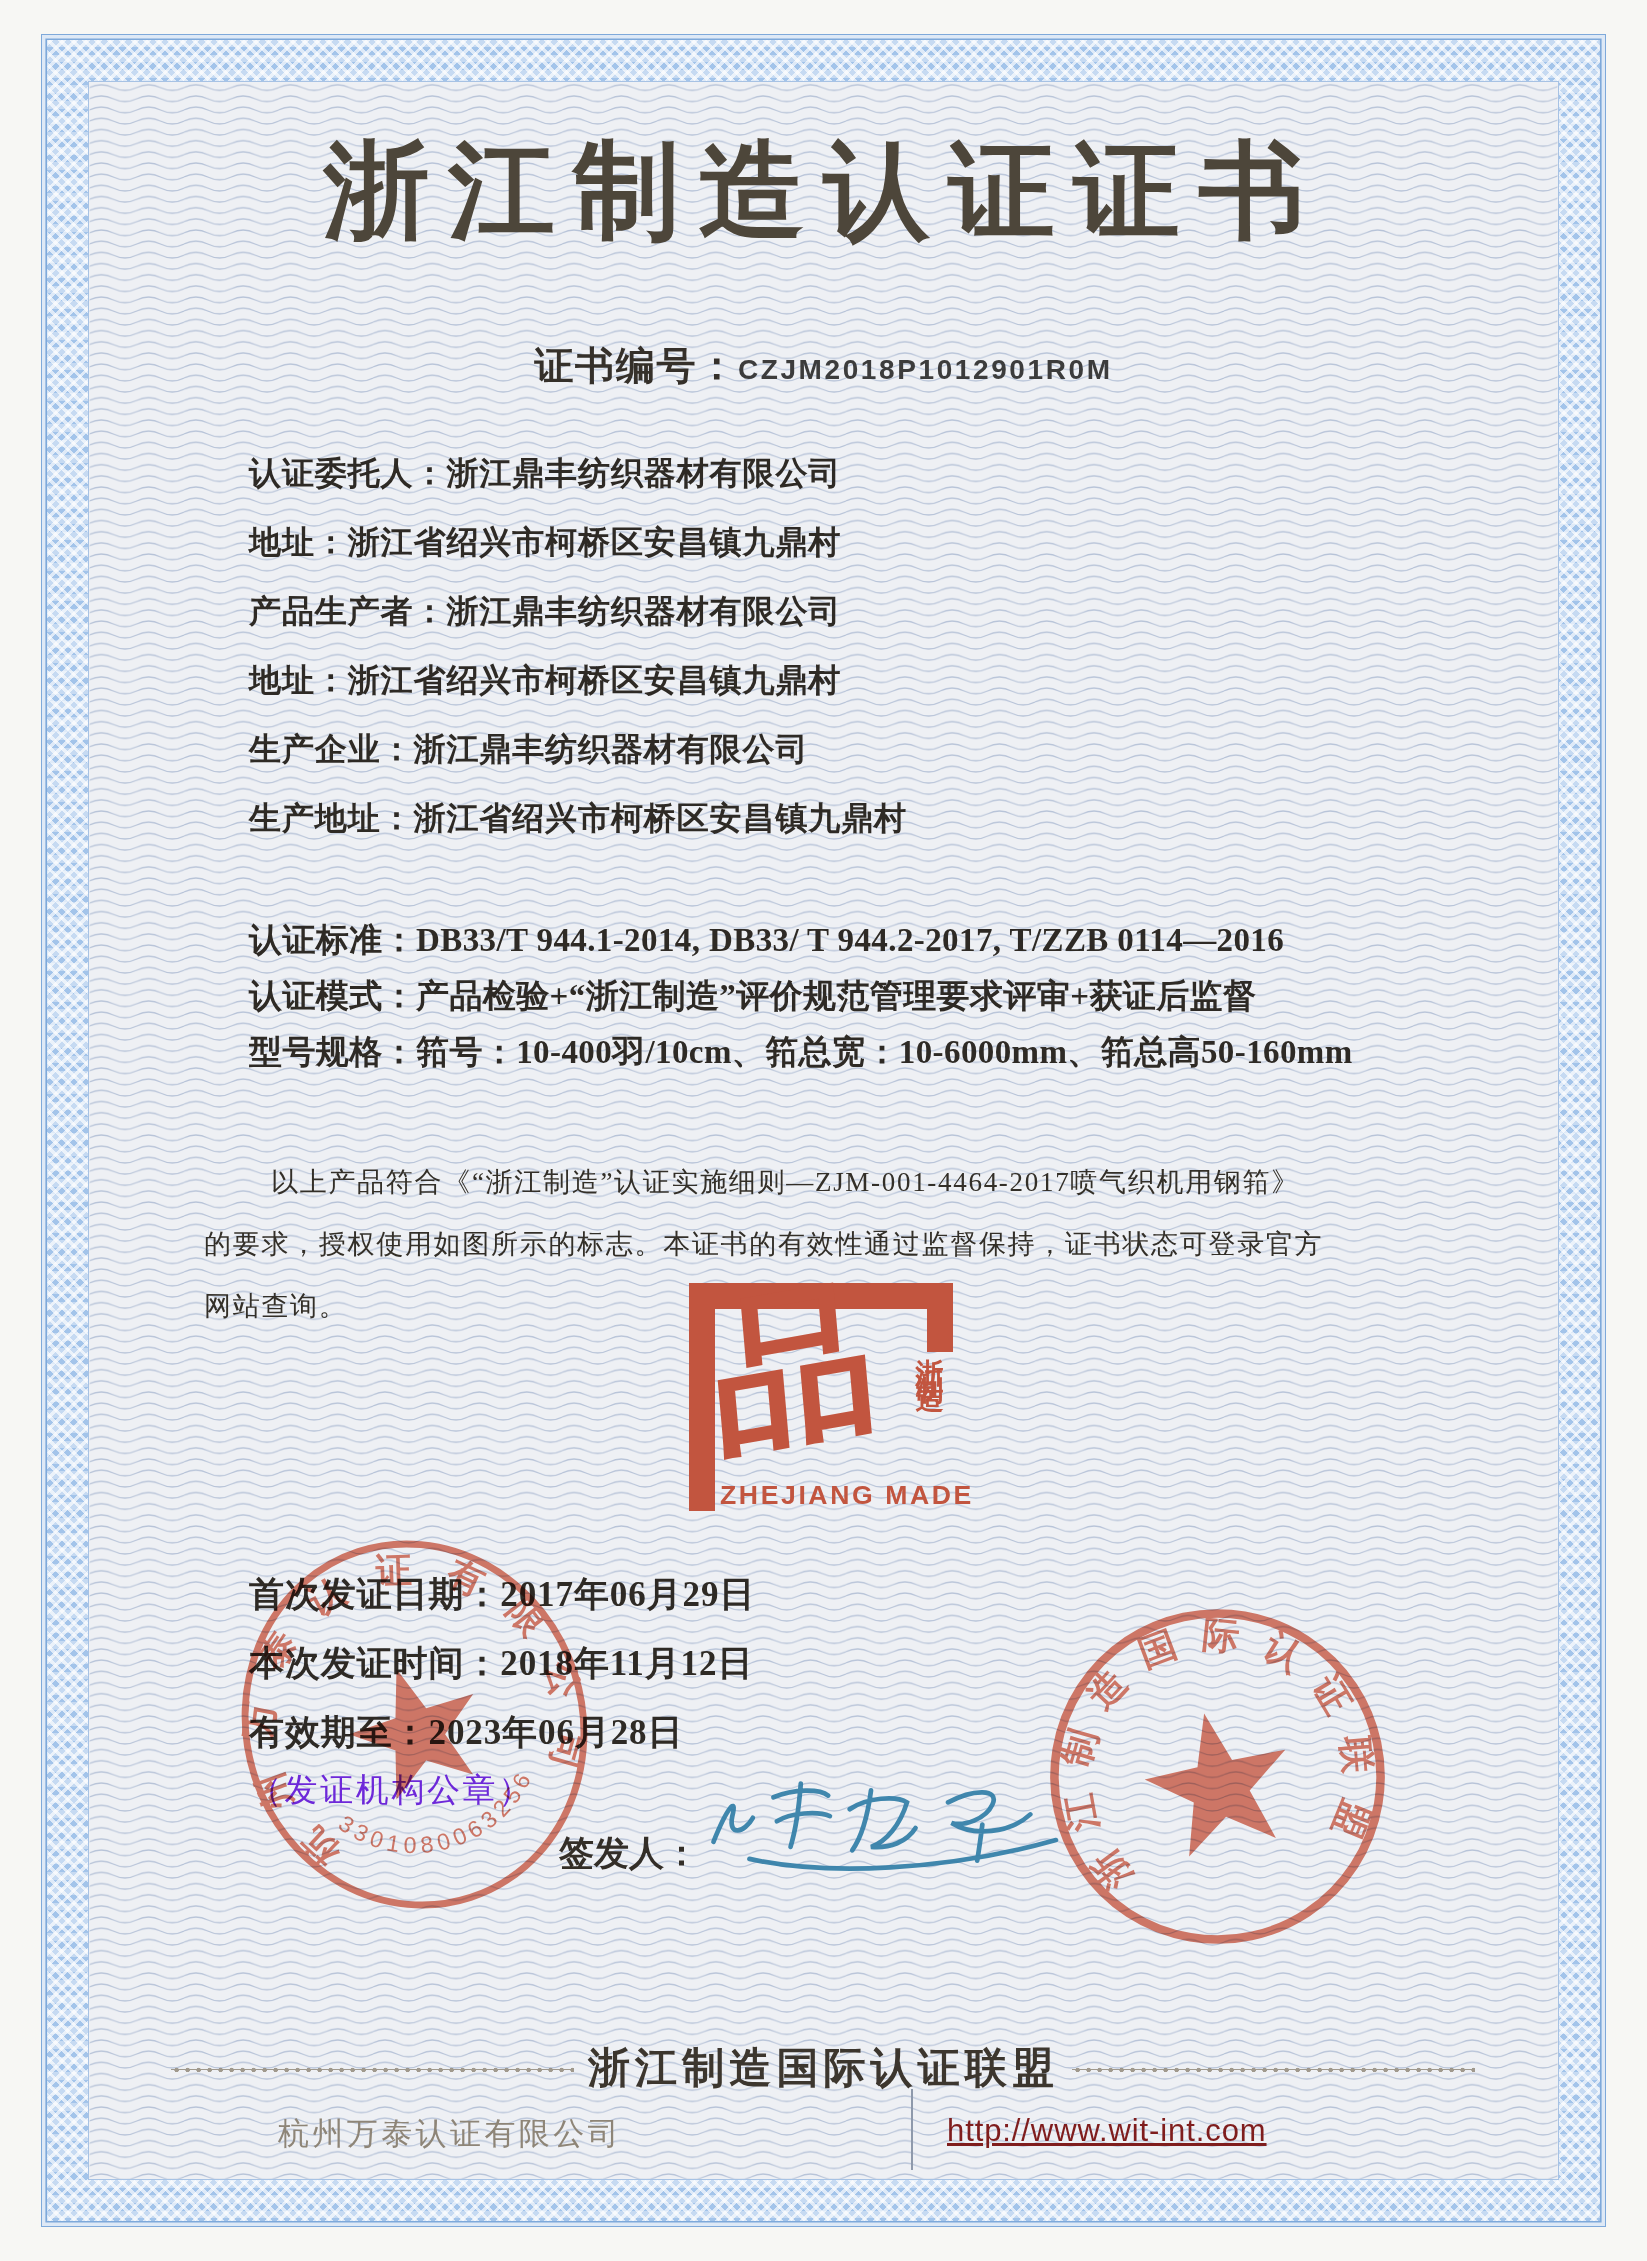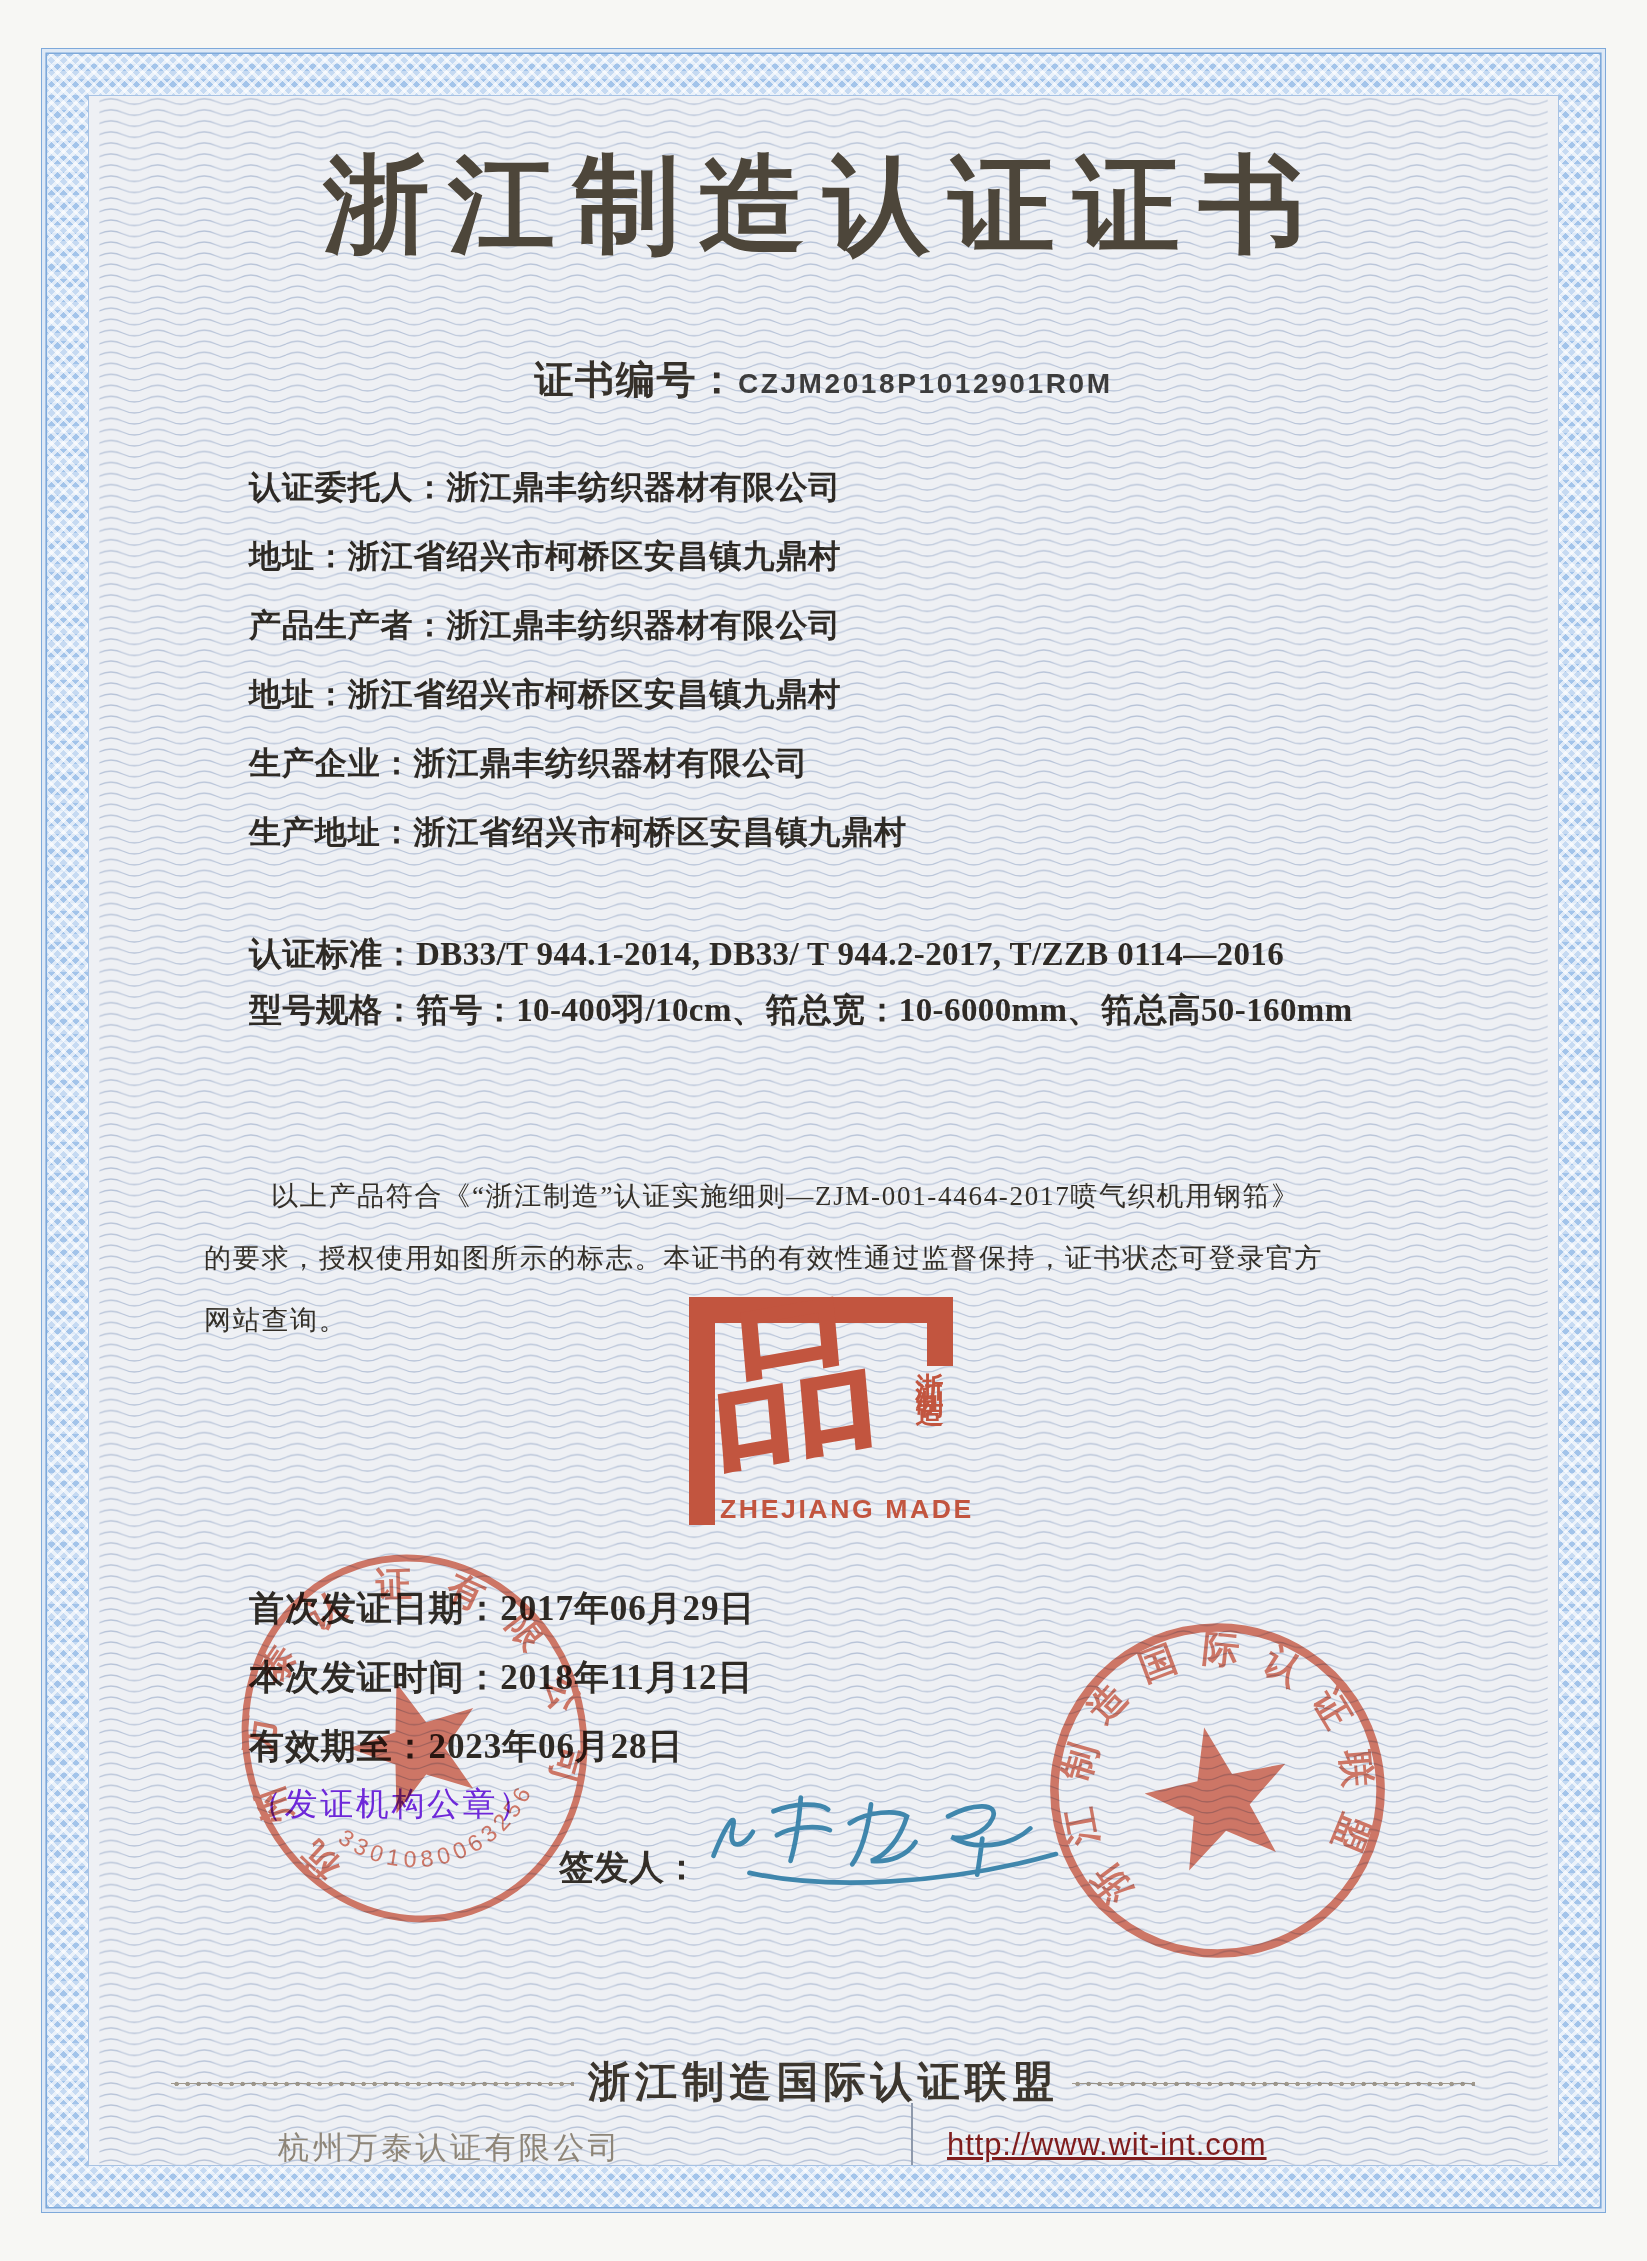--- a/index.html
+++ b/index.html
@@ -1,18 +1,18 @@
 <!DOCTYPE html>
 <html style="font-size:13.7px"><head>
 <meta charset="utf-8">
 <style>
   html,body { margin:0; padding:0; background:#e9e9e7; }
   .page {
     position:relative; width:1647px; height:2261px; box-sizing:border-box;
-    background:#f7f7f4; padding:48px 41px;
+    background:#f7f7f4; padding:34px 41px;
     font-family:"Liberation Serif", serif;
   }
   .frame {
     position:relative; width:100%; height:100%; box-sizing:border-box; padding:46px;
     border:1.7px solid #7ea9da;
     box-shadow: inset 0 0 0 3.4px rgba(255,255,255,.75), inset 0 0 0 5.1px #7ea9da;
     background:
       repeating-linear-gradient(135deg, rgba(255,255,255,.65) 0 3.4px, rgba(255,255,255,0) 3.4px 8.6px),
       repeating-linear-gradient(45deg, rgba(255,255,255,.65) 0 3.4px, rgba(255,255,255,0) 3.4px 8.6px),
       repeating-linear-gradient(0deg, #a3c4ea 0 7.7px, #c6daf2 7.7px 15.4px);
@@ -115,20 +115,21 @@
         <div class="line"><span>认证委托人：</span><span>浙江鼎丰纺织器材有限公司</span></div>
         <div class="line"><span>地址：</span><span>浙江省绍兴市柯桥区安昌镇九鼎村</span></div>
         <div class="line"><span>产品生产者：</span><span>浙江鼎丰纺织器材有限公司</span></div>
         <div class="line"><span>地址：</span><span>浙江省绍兴市柯桥区安昌镇九鼎村</span></div>
         <div class="line"><span>生产企业：</span><span>浙江鼎丰纺织器材有限公司</span></div>
         <div class="line"><span>生产地址：</span><span>浙江省绍兴市柯桥区安昌镇九鼎村</span></div>
       </div>
 
       <div class="abs specs">
         <div class="line"><span>认证标准：</span><span>DB33/T 944.1-2014, DB33/ T 944.2-2017, T/ZZB 0114—2016</span></div>
+        <div class="line"><span>认证模式：</span><span>产品检验+“浙江制造”评价规范管理要求评审+获证后监督</span></div>
         <div class="line"><span>型号规格：</span><span>筘号：10-400羽/10cm、筘总宽：10-6000mm、筘总高50-160mm</span></div>
       </div>
 
       <div class="abs statement">
         <div class="s indent">以上产品符合《“浙江制造”认证实施细则—ZJM-001-4464-2017喷气织机用钢筘》</div>
         <div class="s">的要求，授权使用如图所示的标志。本证书的有效性通过监督保持，证书状态可登录官方</div>
         <div class="s">网站查询。</div>
       </div>
 
       <div class="abs logo">

